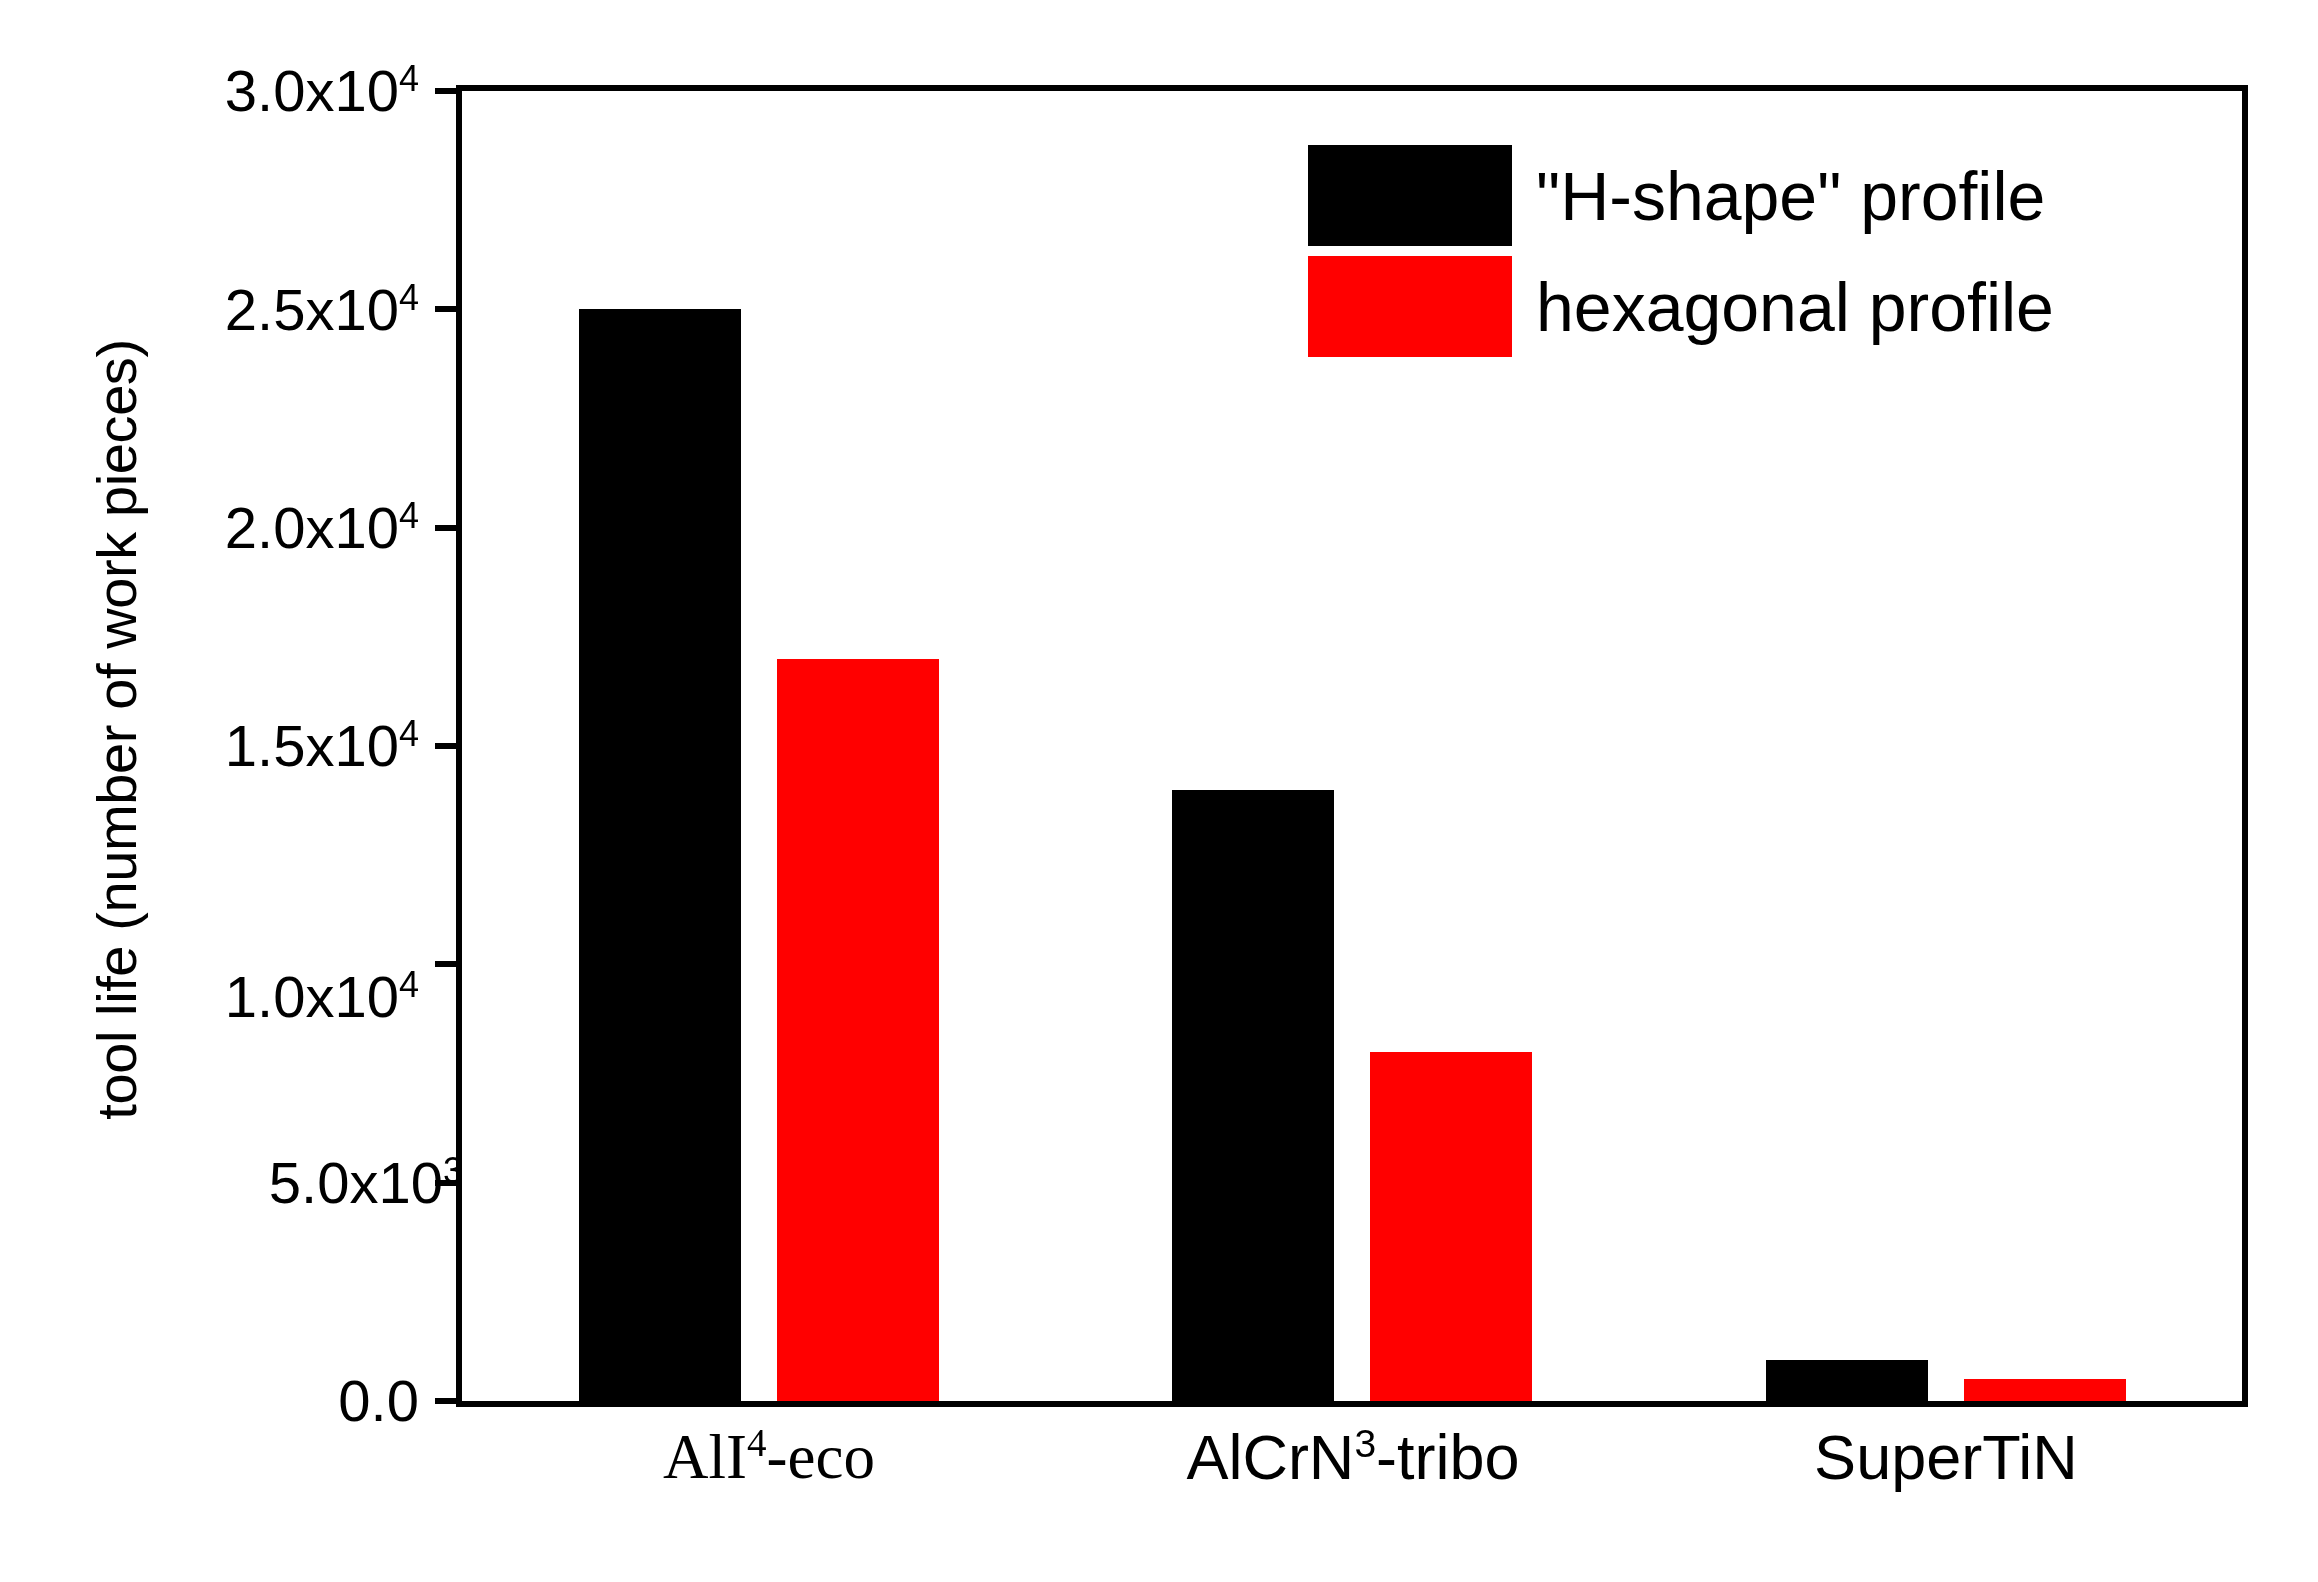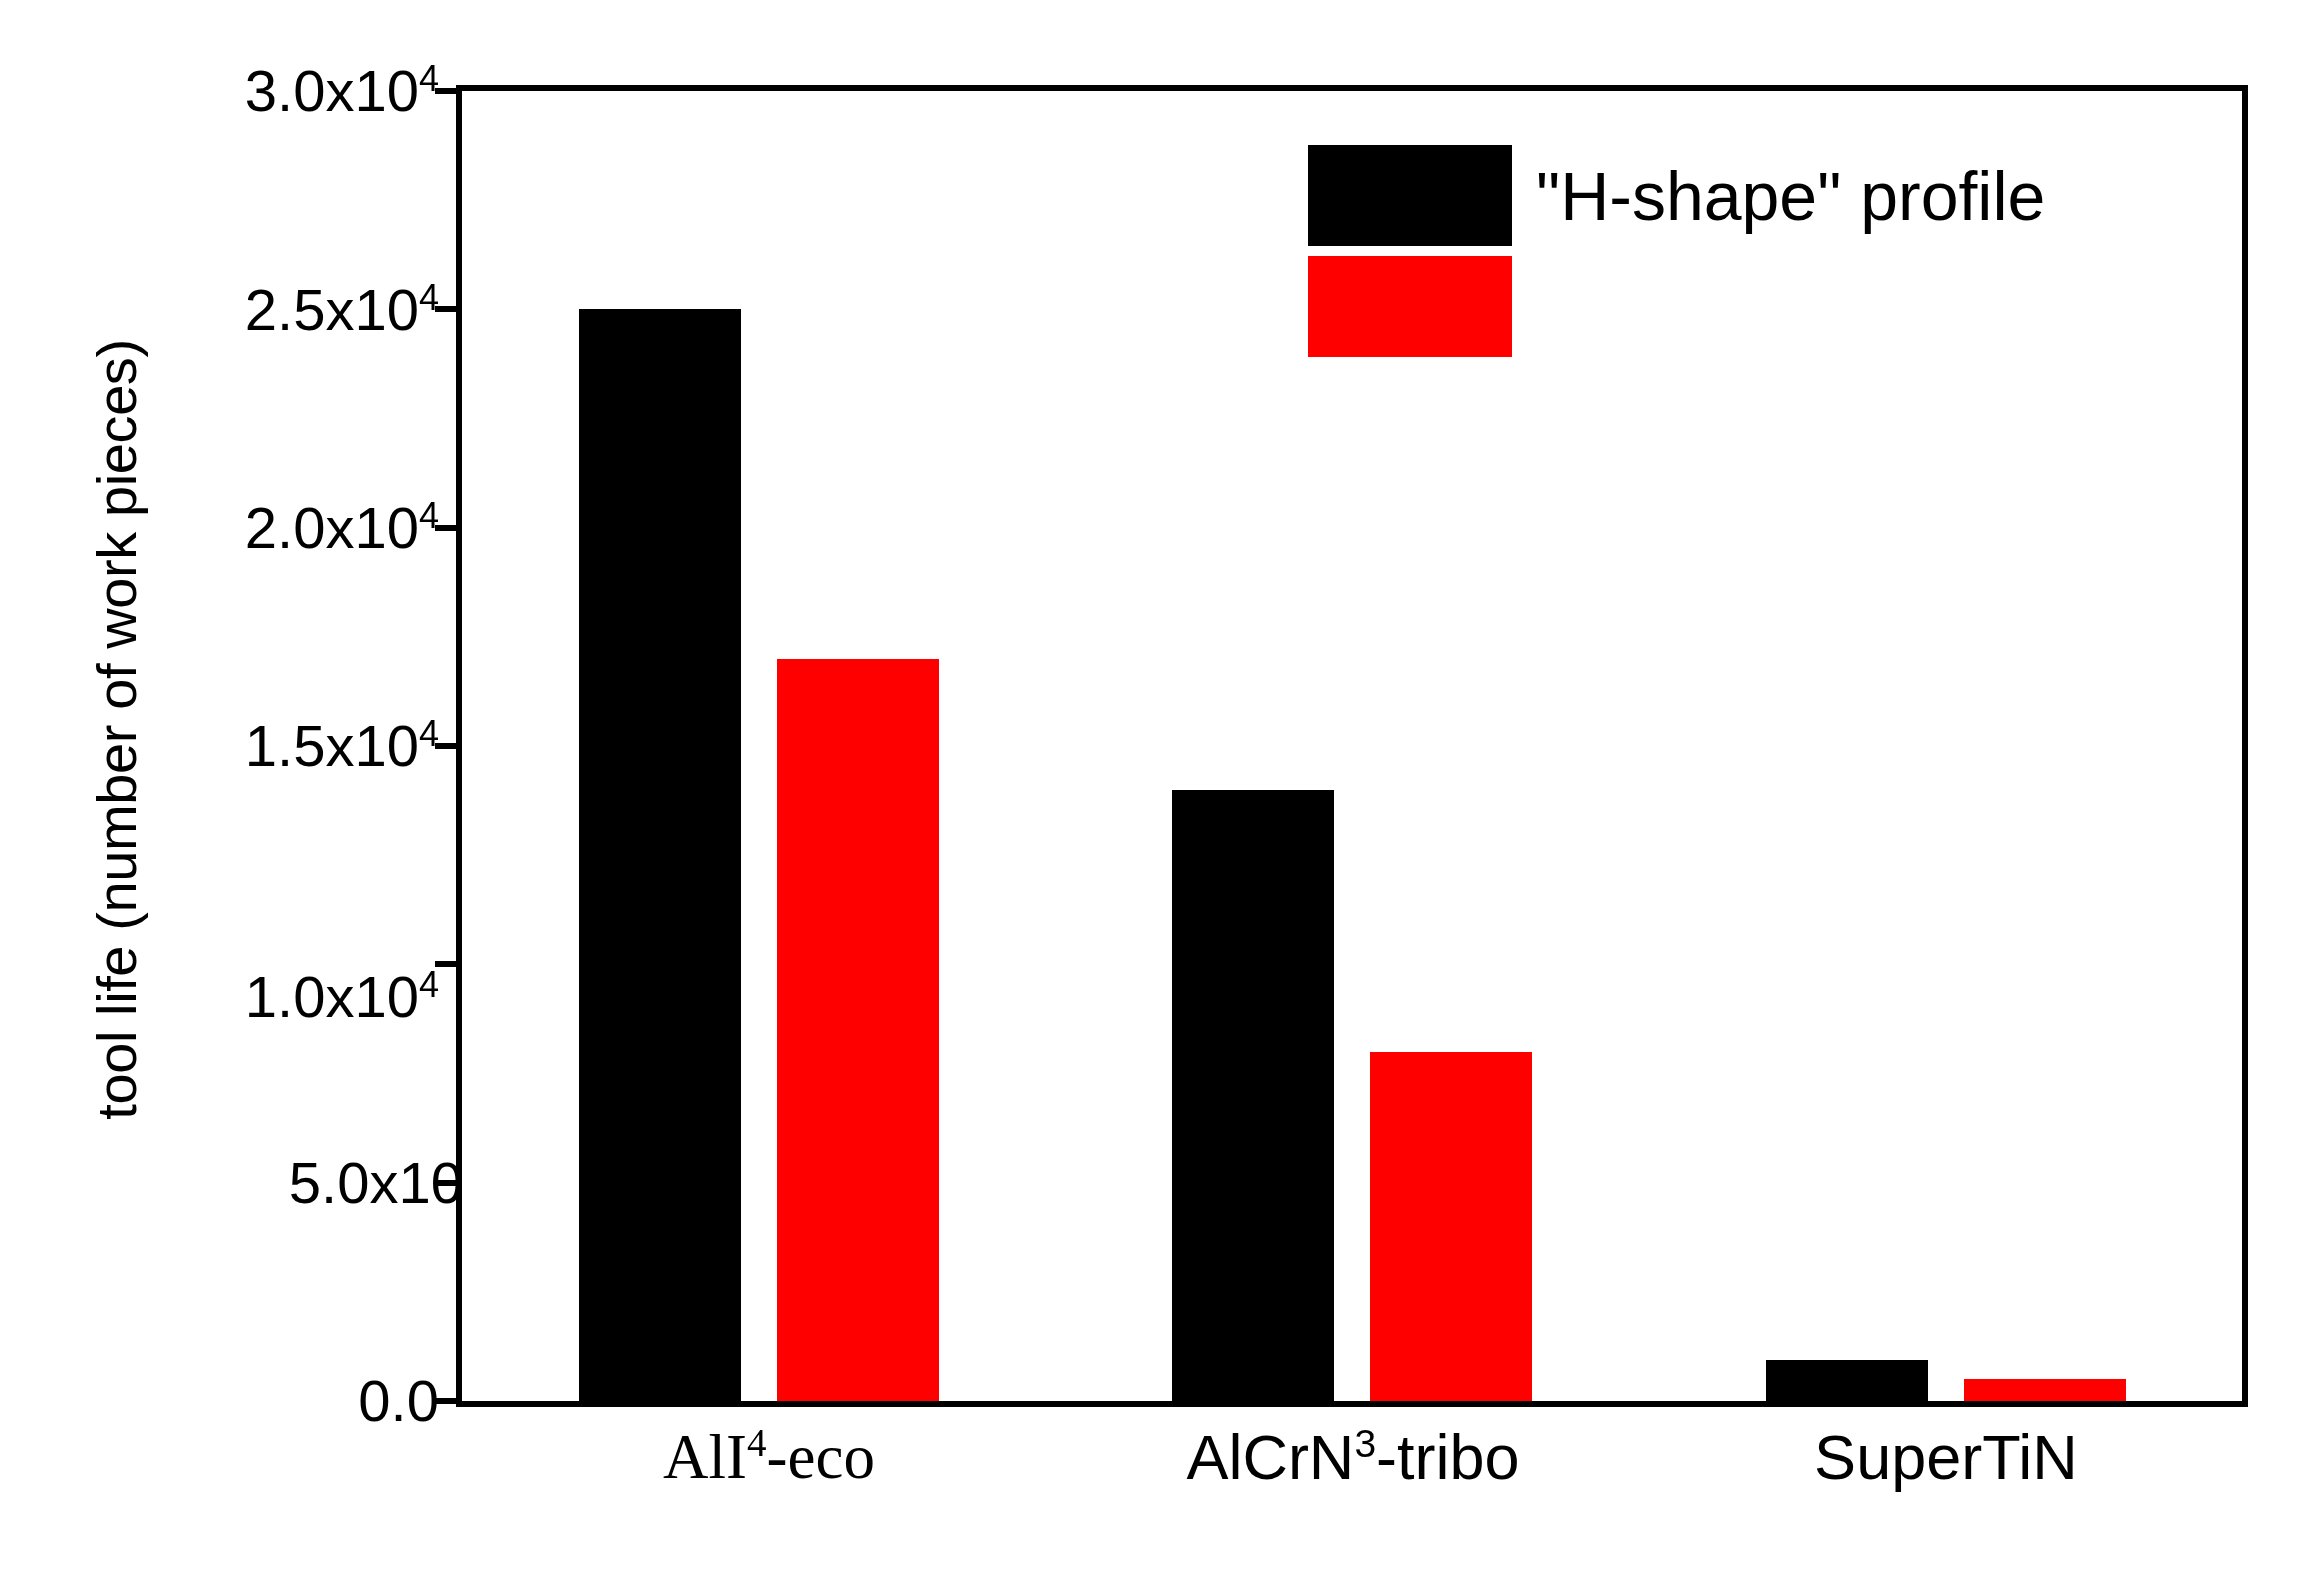--- a/index.html
+++ b/index.html
@@ -38,21 +38,20 @@
     border-top:6px solid #000;
   }
 
   .ytl{
     position:absolute;
     text-align:right;
     white-space:nowrap;
     font-size:58px;
     line-height:1;
     transform:translateY(-50%);
-    padding-left:20px;
   }
   .ytl sup{font-size:36px;vertical-align:super;line-height:0;}
 
   
   .bar{position:absolute;bottom:0;}
   .bar.black{background:#000000;}
   .bar.red{background:#FF0000;}
 
   
   .xtl{
@@ -124,20 +123,21 @@
           <div class="bar red" title="hexagonal profile: 500" style="left: 1502px; width: 162px; height: 22px; background: rgb(255, 0, 0);"></div>
         </div>
 
       <div id="legend" style="position:absolute;left:846px;top:49px;">
         <div class="legend-row">
           <div class="legend-swatch black"></div>
           <div class="legend-text">"H-shape" profile</div>
         </div>
         <div class="legend-row">
           <div class="legend-swatch red"></div>
+          <div class="legend-text">hexagonal profile</div>
         </div>
       </div>
     </div>
   </div>
 
   <div id="xtick-labels">
       <div class="xtl" style="left: 472px; width: 594px; font-family: Liberation Serif, serif;"><span>AlI</span><sup>4</sup><span>-eco</span></div>
       <div class="xtl" style="left: 1056px; width: 594px;"><span>AlCrN</span><sup>3</sup><span>-tribo</span></div>
       <div class="xtl" style="left: 1649px; width: 594px;">SuperTiN</div>
     </div>

